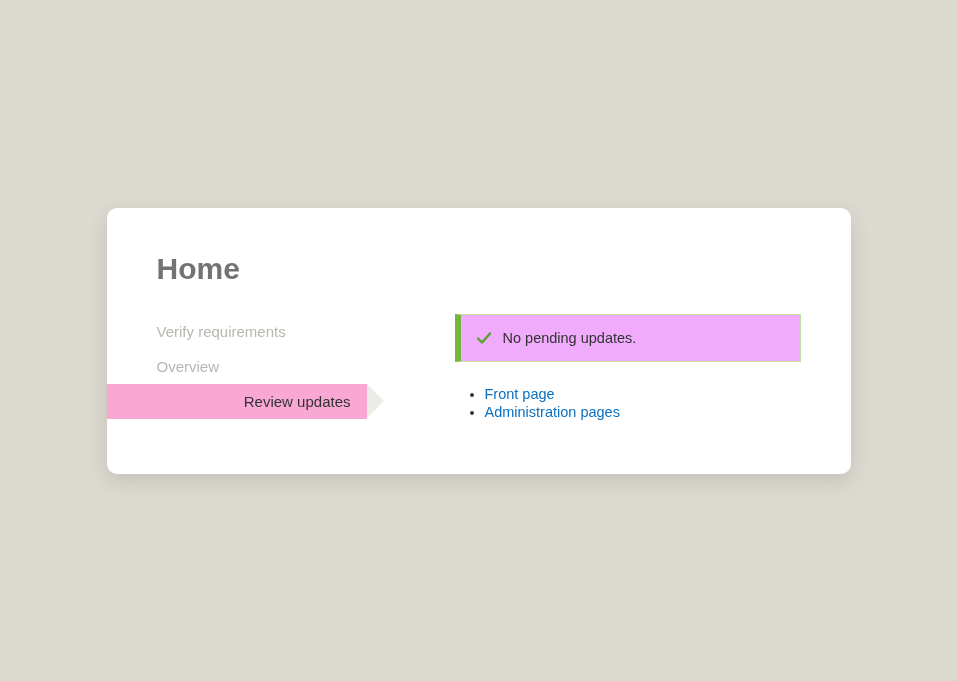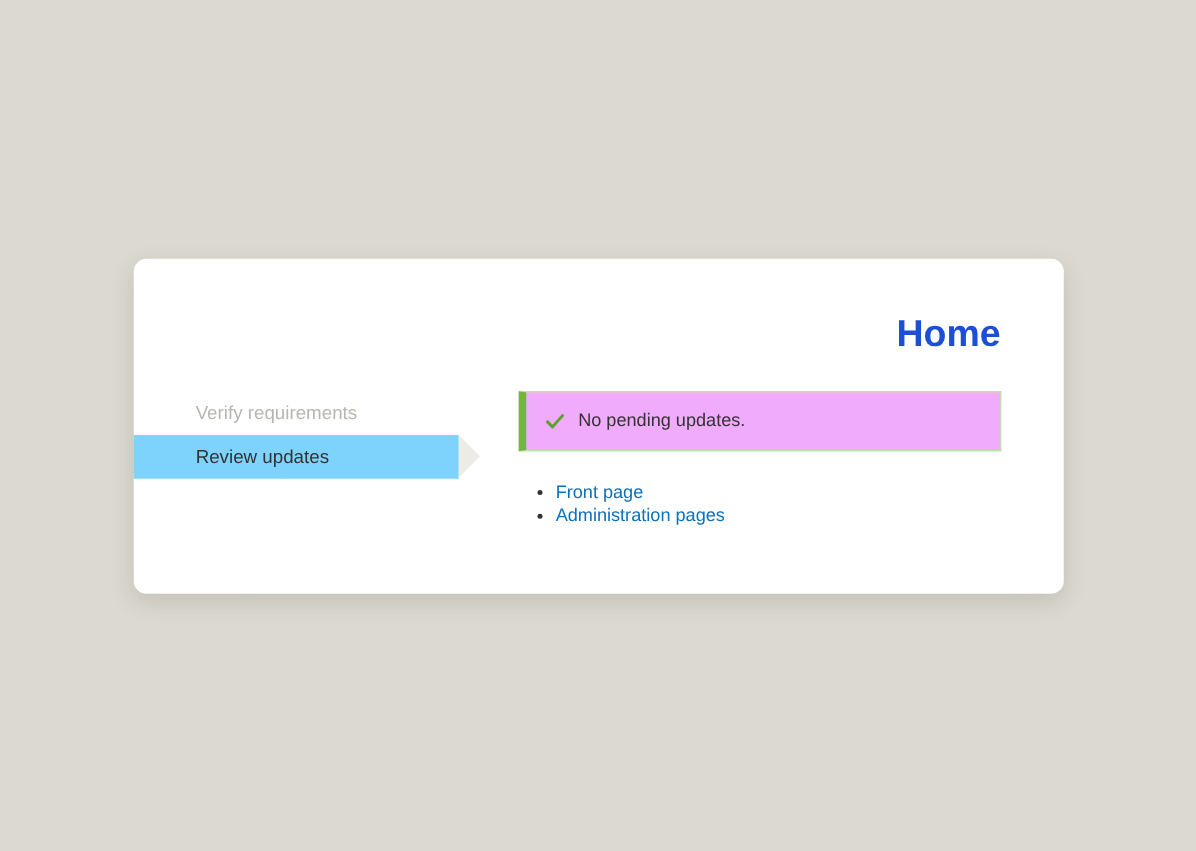--- a/index.html
+++ b/index.html
@@ -24,46 +24,47 @@
     width: 744px;
     background: #ffffff;
     border-radius: 10px;
     box-shadow: 0 6px 20px rgba(0,0,0,0.12);
     padding: 44px 50px 52px 50px;
     position: relative;
   }
   .page-title {
     font-size: 30px;
     font-weight: 700;
-    color: #1d4ed8;
+    color: #737373;
     margin-bottom: 28px;
-    text-align: right;
   }
   .content-row {
     display: flex;
     align-items: flex-start;
+    gap: 40px;
   }
   .steps {
     width: 260px;
     margin-left: -50px; 
     padding-left: 0;
   }
   .step {
     position: relative;
     padding: 7px 16px 7px 50px;
     font-size: 15px;
     color: #333;
     line-height: 1.4;
   }
   .step.disabled {
     color: #b7b7b1;
   }
   .step.active {
-    background: #7dd3fc;
+    background: #f9a8d4;
     font-weight: 500;
+    text-align: right;
   }
   .step.active::after {
     content: "";
     position: absolute;
     top: 0;
     right: -17px;
     width: 0;
     height: 0;
     border-top: 17px solid transparent;
     border-bottom: 17px solid transparent;
@@ -109,20 +110,23 @@
 
 <div class="card">
   <h1 class="page-title">Home</h1>
 
   <div class="content-row">
 
     <div class="steps">
       <div class="step disabled">
         <span>Verify requirements</span>
       </div>
+      <div class="step disabled">
+        <span>Overview</span>
+      </div>
       <div class="step active">
         <span>Review updates</span>
       </div>
     </div>
 
     <div class="main">
       <div class="status-box">
         <span class="check">
           <svg width="18" height="18" viewBox="0 0 18 18">
             <path d="M3 9.5 L7 13.5 L15 4.5" stroke="#5aa22e" stroke-width="2.4" fill="none" stroke-linecap="round" stroke-linejoin="round"></path>

